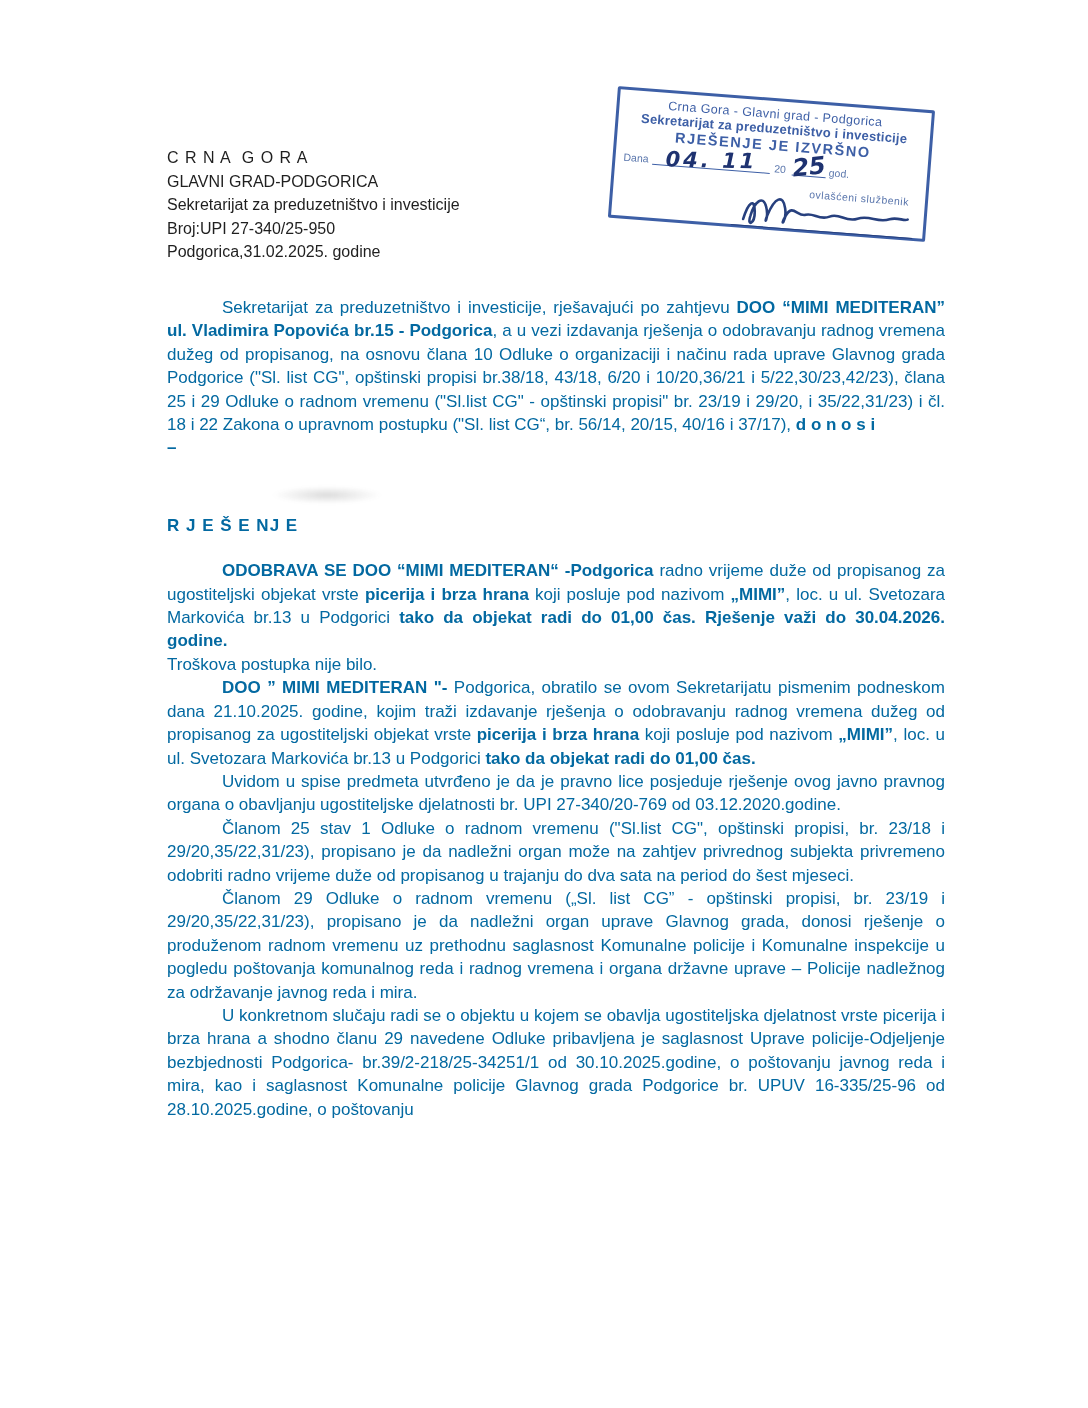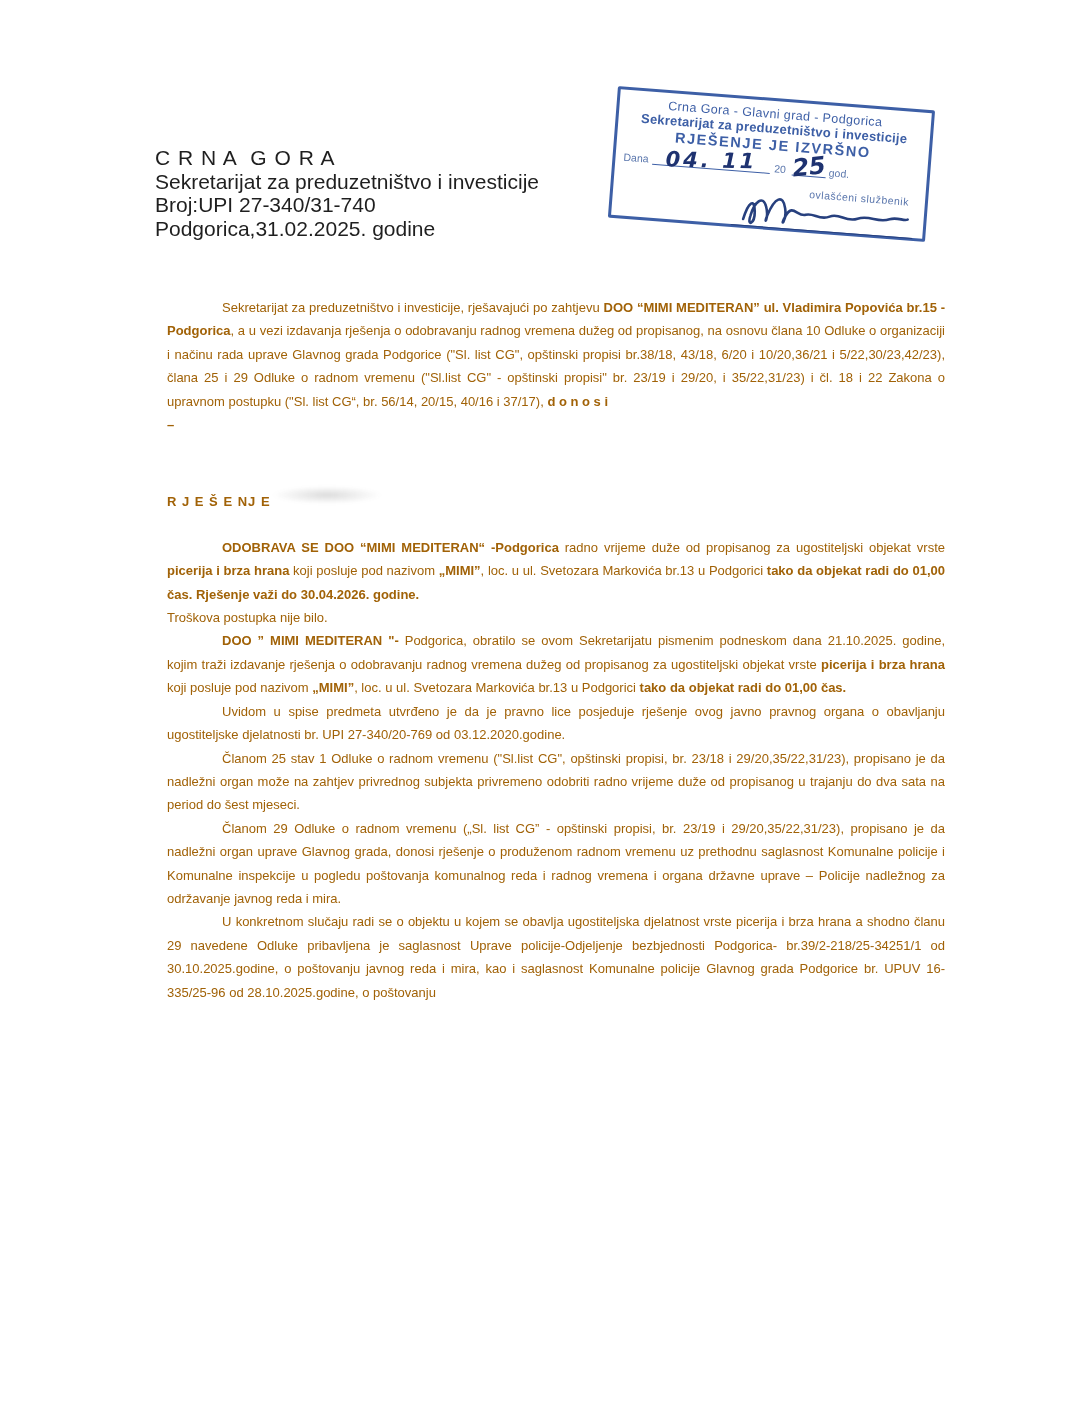--- a/index.html
+++ b/index.html
@@ -2,22 +2,22 @@
 <html><head>
 <meta charset="utf-8">
 <style>
   html,body{margin:0;padding:0;}
   body{
     width:1088px;height:1408px;position:relative;background:#ffffff;
     font-family:"Liberation Sans", sans-serif;color:#1b1b1b;overflow:hidden;
   }
   
   .letterhead{
-    position:absolute;left:155px;top:146px;width:480px;
-    font-size:21px;line-height:23.5px;color:#1f1f1f;
+    position:absolute;left:167px;top:146px;width:480px;
+    font-size:16px;line-height:23.5px;color:#1f1f1f;
   }
   .letterhead .lh-line{white-space:pre;}
   .letterhead .lh-country{letter-spacing:1px;}
   
   .stamp{
     position:absolute;left:618px;top:86px;width:318px;height:132px;
     border:3px solid #3d5fa6;border-radius:2px;
     transform:rotate(4.4deg);transform-origin:top left;
     color:#3d5fa6;box-sizing:border-box;padding-top:6px;
     background:rgba(255,255,255,0.0);
@@ -33,41 +33,42 @@
     display:inline-block;transform:rotate(-3deg);
   }
   .stamp .st-yearslot{border-bottom:1.5px solid #3d5fa6;min-width:34px;text-align:center;line-height:10px;margin:0 3px 0 6px;}
   .stamp .hand-year{font-size:24px;letter-spacing:0;transform:rotate(-10deg);}
   .stamp .st-officer{position:absolute;right:16px;top:84px;font-size:10.5px;color:#5b77ad;letter-spacing:.5px;}
   .stamp .sig-wrap{position:absolute;left:120px;right:10px;top:92px;border-bottom:1.5px solid #27407e;height:34px;}
   .stamp .sig-wrap svg{position:absolute;left:6px;bottom:-8px;}
   
   .doc{
     position:absolute;left:167px;top:296px;width:778px;
-    font-size:13px;line-height:23.4px;text-align:justify;color:#a16207;
+    font-size:17px;line-height:23.4px;text-align:justify;color:#0369a1;
   }
   .doc p.para{margin:0;}
   .doc p.indent{text-indent:55px;}
   .doc .b{font-weight:700;}
   .doc .doc-heading{
     font-weight:700;margin:54px 0 22px 0;letter-spacing:1px;
   }
   .smudge{
     position:absolute;left:272px;top:486px;width:110px;height:18px;
     background:radial-gradient(ellipse at center, rgba(60,60,60,.18), rgba(60,60,60,0) 70%);
     filter:blur(1.5px);
   }
 </style>
 </head>
 <body>
 
 <div class="letterhead">
   <div class="lh-line lh-country">C R N A  G O R A</div>
+  <div class="lh-line">GLAVNI GRAD-PODGORICA</div>
   <div class="lh-line">Sekretarijat za preduzetništvo i investicije</div>
-  <div class="lh-line">Broj:UPI 27-340/31-740</div>
+  <div class="lh-line">Broj:UPI 27-340/25-950</div>
   <div class="lh-line">Podgorica,31.02.2025. godine</div>
 </div>
 
 <div class="stamp">
   <div class="st-l1">Crna Gora - Glavni grad - Podgorica</div>
   <div class="st-l2">Sekretarijat za preduzetništvo i investicije</div>
   <div class="st-l3">RJEŠENJE JE IZVRŠNO</div>
   <div class="st-daterow">
     <span>Dana</span>
     <span class="st-slot"><span class="hand">04. 11</span></span>

